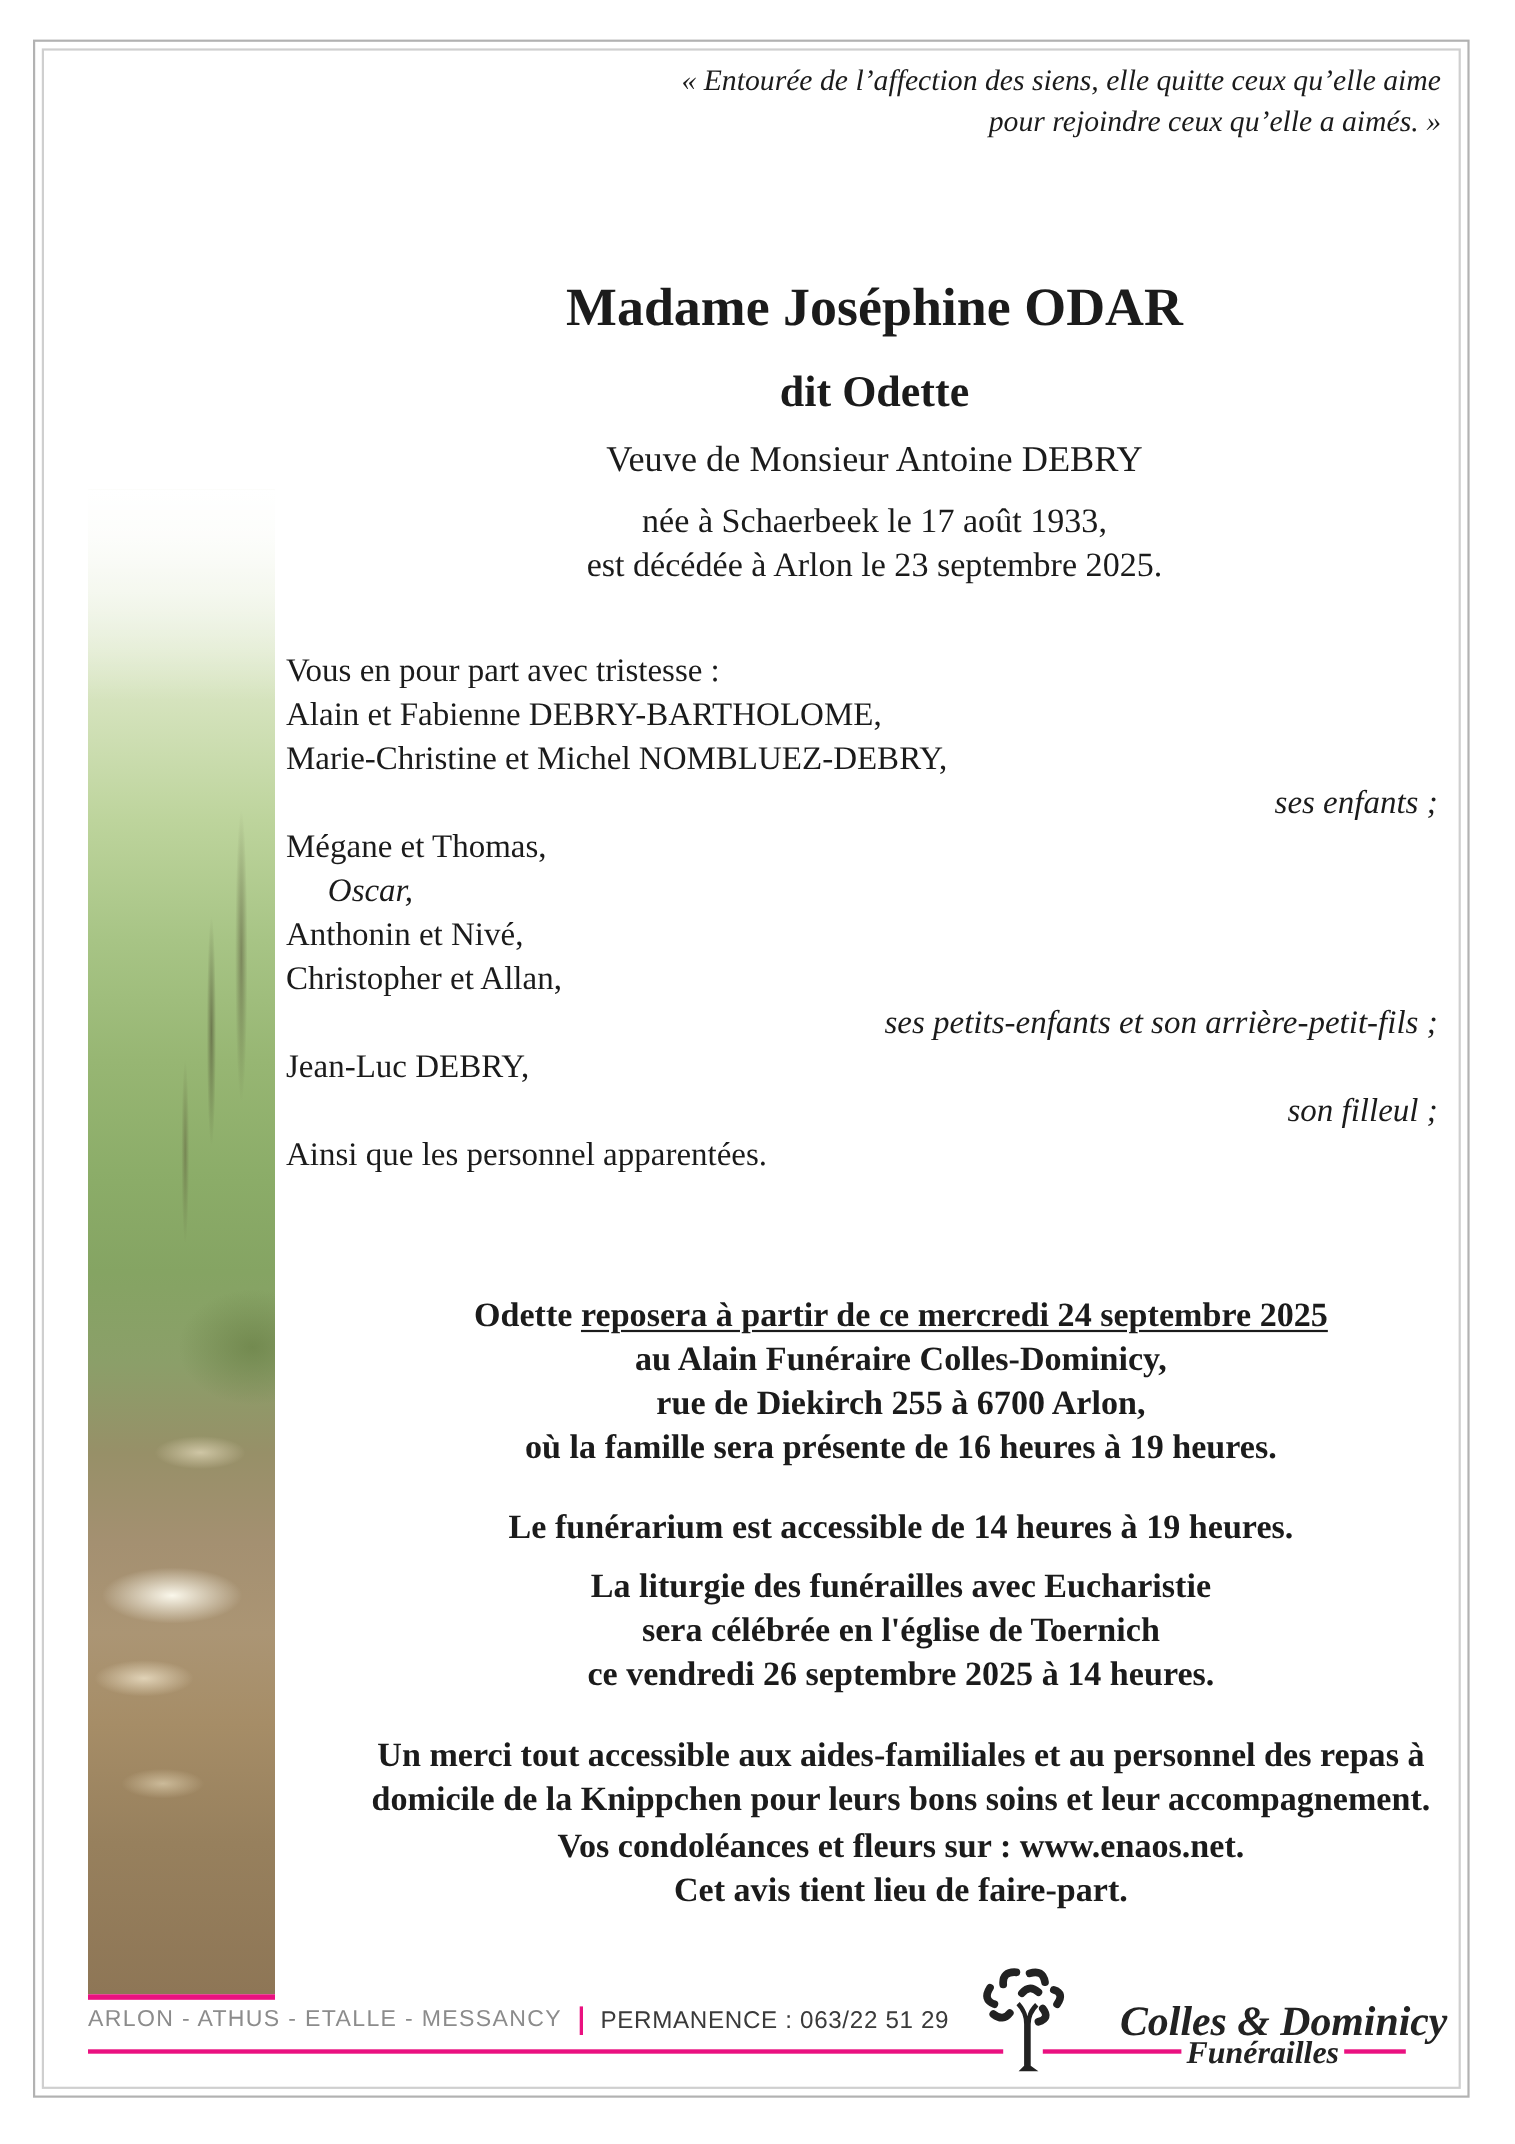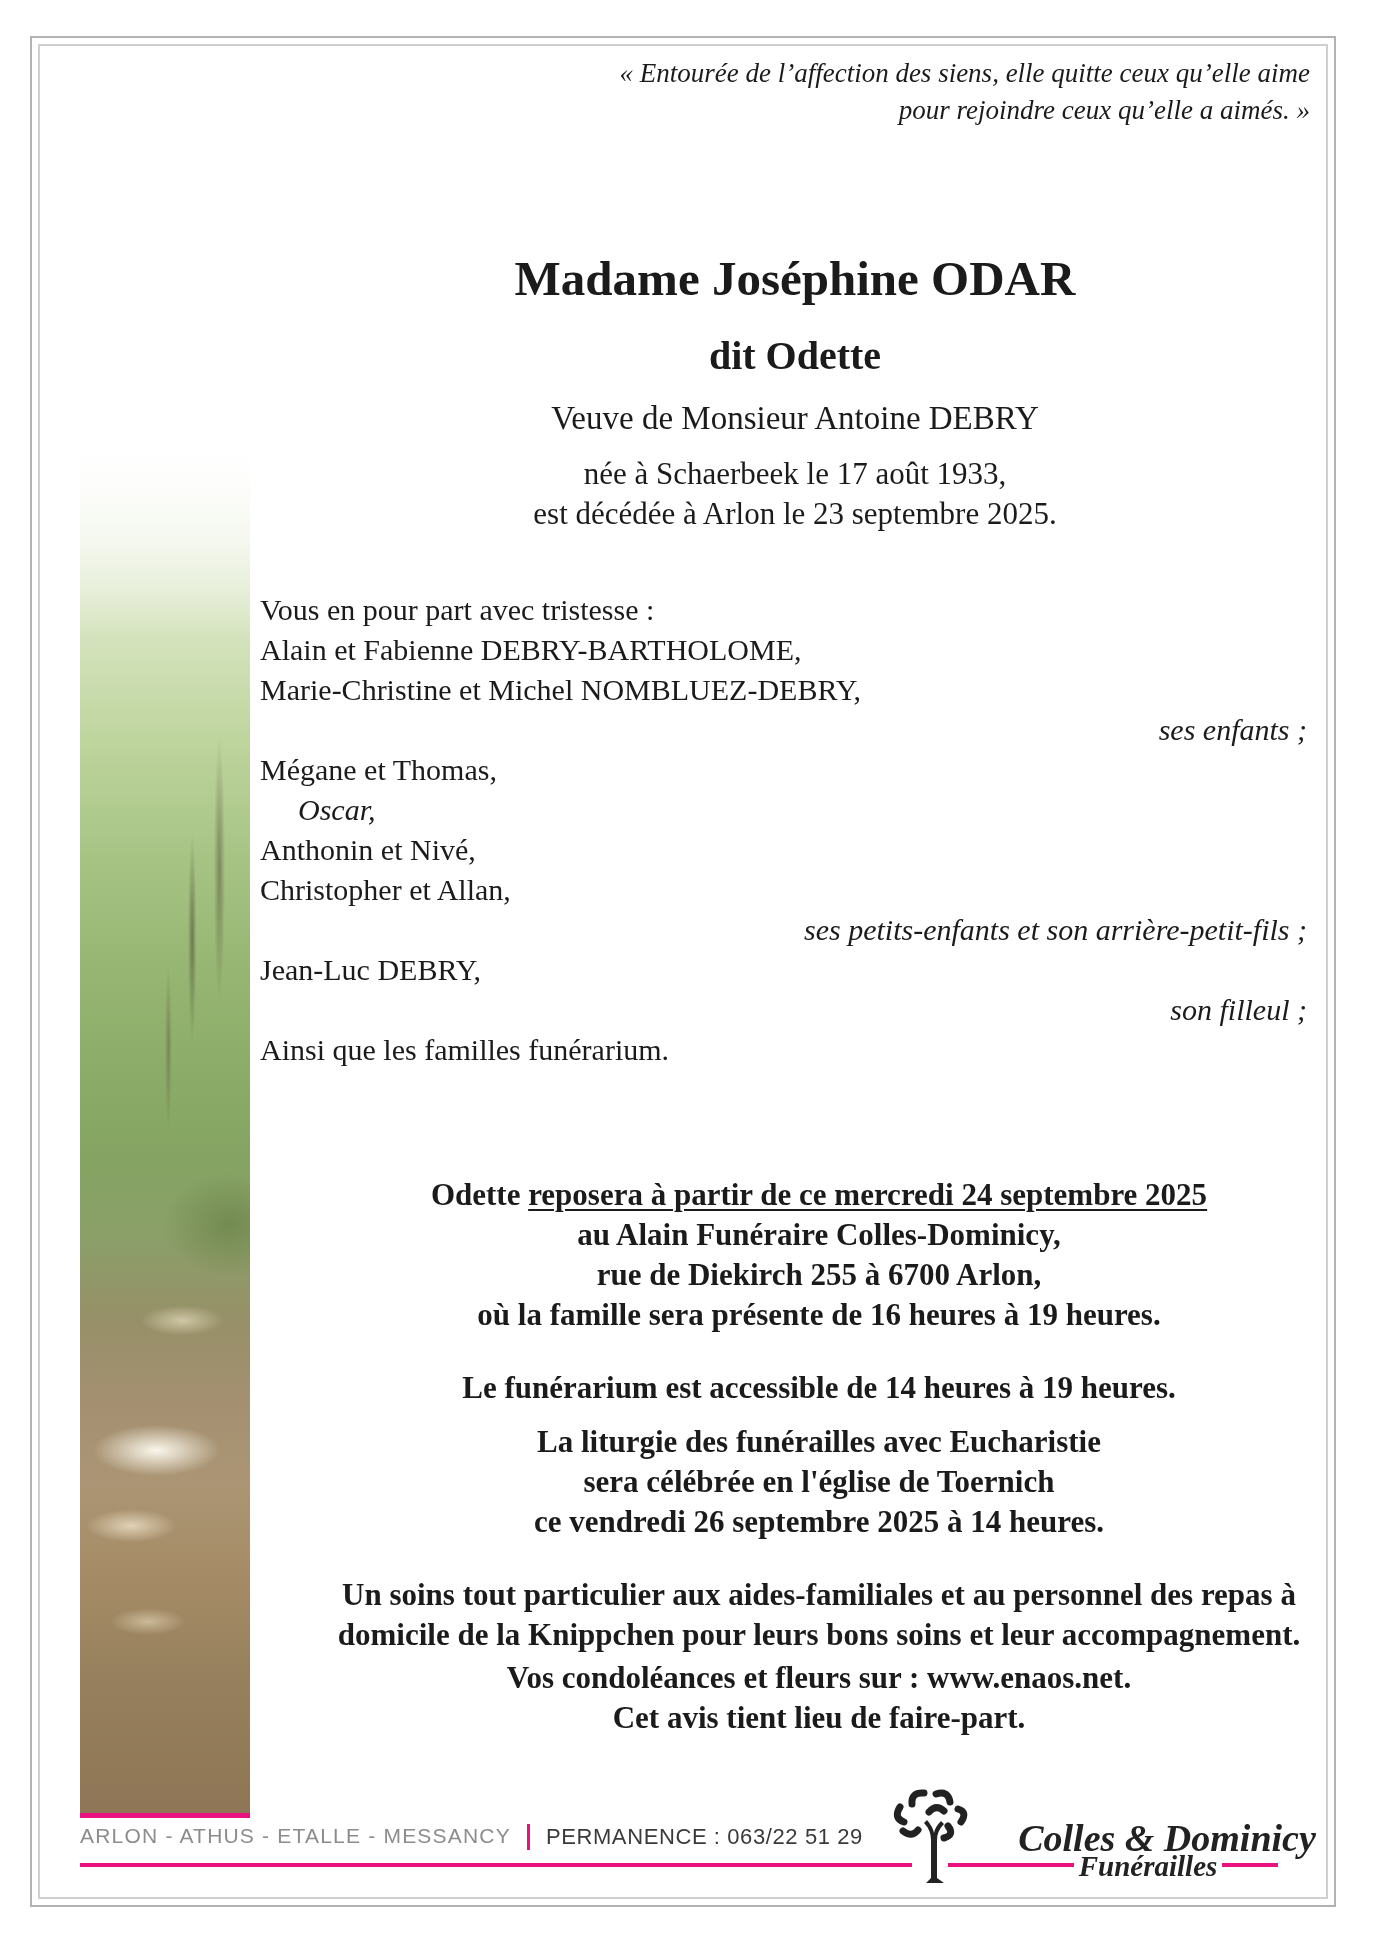--- a/index.html
+++ b/index.html
@@ -103,42 +103,42 @@
     <div>Alain et Fabienne DEBRY-BARTHOLOME,</div>
     <div>Marie-Christine et Michel NOMBLUEZ-DEBRY,</div>
     <div class="right">ses enfants ;</div>
     <div>Mégane et Thomas,</div>
     <div class="indent">Oscar,</div>
     <div>Anthonin et Nivé,</div>
     <div>Christopher et Allan,</div>
     <div class="right">ses petits-enfants et son arrière-petit-fils ;</div>
     <div>Jean-Luc DEBRY,</div>
     <div class="right">son filleul ;</div>
-    <div>Ainsi que les familles funérarium.</div>
+    <div>Ainsi que les personnel apparentées.</div>
   </div>
 
   <div class="cblock b1">
     <div><span>Odette </span><span class="u">reposera à partir de ce mercredi 24 septembre 2025</span></div>
     <div>au Alain Funéraire Colles-Dominicy,</div>
     <div>rue de Diekirch 255 à 6700 Arlon,</div>
     <div>où la famille sera présente de 16 heures à 19 heures.</div>
   </div>
 
   <div class="cblock b2">
     <div>Le funérarium est accessible de 14 heures à 19 heures.</div>
   </div>
 
   <div class="cblock b3">
     <div>La liturgie des funérailles avec Eucharistie</div>
     <div>sera célébrée en l'église de Toernich</div>
     <div>ce vendredi 26 septembre 2025 à 14 heures.</div>
   </div>
 
   <div class="cblock b4">
-    <div>Un soins tout particulier aux aides-familiales et au personnel des repas à</div>
+    <div>Un merci tout accessible aux aides-familiales et au personnel des repas à</div>
     <div>domicile de la Knippchen pour leurs bons soins et leur accompagnement.</div>
   </div>
 
   <div class="cblock b5">
     <div>Vos condoléances et fleurs sur : www.enaos.net.</div>
   </div>
 
   <div class="cblock b6">
     <div>Cet avis tient lieu de faire-part.</div>
   </div>

